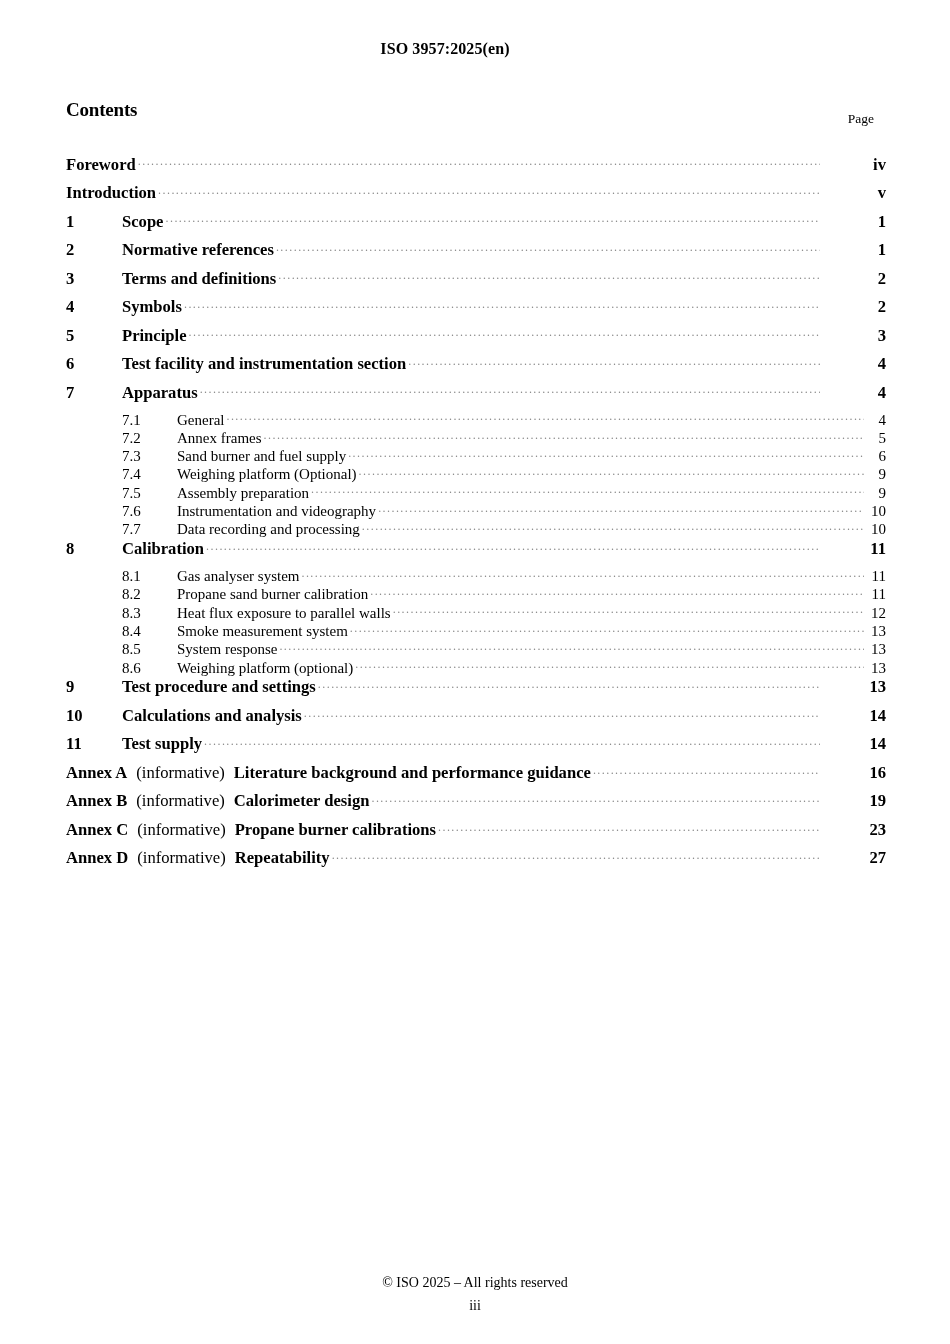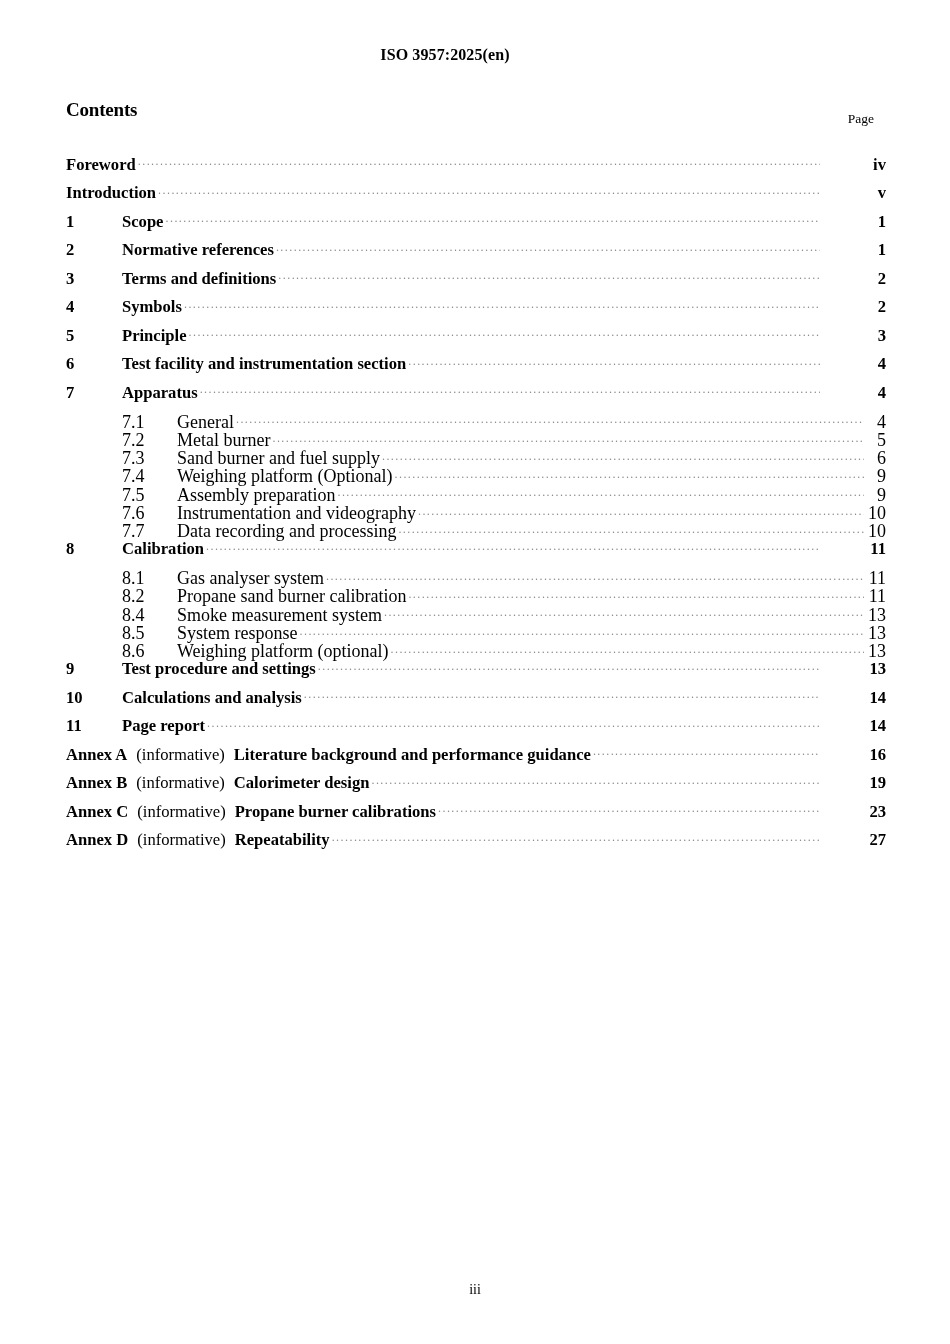--- a/index.html
+++ b/index.html
@@ -19,21 +19,21 @@
   .page {
     position: absolute;
     left: 0; top: 0;
     width: 950px;
     height: 1344px;
   }
 
   
   .running-header {
     position: absolute;
-    top: 46px;
+    top: 40px;
     left: 0;
     width: 890px;
     text-align: center;
     font-family: "Liberation Serif", serif;
     font-weight: bold;
     font-size: 16px;
     letter-spacing: 0.1px;
   }
 
   
@@ -86,21 +86,21 @@
   }
   
   .lvl1 {
     height: 28.5px;
     font-size: 16.6px;
     font-weight: bold;
   }
   
   .lvl2 {
     height: 18.3px;
-    font-size: 18px;
+    font-size: 15px;
     font-weight: normal;
   }
   
   .lvlA {
     height: 28.5px;
     font-size: 16.6px;
     font-weight: bold;
     font-family: Liberation Serif, serif;
   }
 
@@ -237,21 +237,21 @@
         <span class="pg">4</span>
       </div>
       <div class="toc-row lvl2">
         <span class="num">7.1</span>
         <span class="label">General</span>
         <span class="leader"></span>
         <span class="pg">4</span>
       </div>
       <div class="toc-row lvl2">
         <span class="num">7.2</span>
-        <span class="label">Metal burner</span>
+        <span class="label">Annex frames</span>
         <span class="leader"></span>
         <span class="pg">5</span>
       </div>
       <div class="toc-row lvl2">
         <span class="num">7.3</span>
         <span class="label">Sand burner and fuel supply</span>
         <span class="leader"></span>
         <span class="pg">6</span>
       </div>
       <div class="toc-row lvl2">
@@ -290,20 +290,26 @@
         <span class="leader"></span>
         <span class="pg">11</span>
       </div>
       <div class="toc-row lvl2">
         <span class="num">8.2</span>
         <span class="label">Propane sand burner calibration</span>
         <span class="leader"></span>
         <span class="pg">11</span>
       </div>
       <div class="toc-row lvl2">
+        <span class="num">8.3</span>
+        <span class="label">Heat flux exposure to parallel walls</span>
+        <span class="leader"></span>
+        <span class="pg">12</span>
+      </div>
+      <div class="toc-row lvl2">
         <span class="num">8.4</span>
         <span class="label">Smoke measurement system</span>
         <span class="leader"></span>
         <span class="pg">13</span>
       </div>
       <div class="toc-row lvl2">
         <span class="num">8.5</span>
         <span class="label">System response</span>
         <span class="leader"></span>
         <span class="pg">13</span>
@@ -321,21 +327,21 @@
         <span class="pg">13</span>
       </div>
       <div class="toc-row lvl1">
         <span class="num">10</span>
         <span class="label">Calculations and analysis</span>
         <span class="leader"></span>
         <span class="pg">14</span>
       </div>
       <div class="toc-row lvl1">
         <span class="num">11</span>
-        <span class="label">Page report</span>
+        <span class="label">Test supply</span>
         <span class="leader"></span>
         <span class="pg">14</span>
       </div>
       <div class="toc-row lvlA">
         <span class="label annex-tag">Annex A</span>
         <span class="annex-gap"></span>
         <span class="label annex-kind">(informative)</span>
         <span class="annex-gap"></span>
         <span class="label annex-title">Literature background and performance guidance</span>
         <span class="leader"></span>
@@ -364,16 +370,17 @@
         <span class="annex-gap"></span>
         <span class="label annex-kind">(informative)</span>
         <span class="annex-gap"></span>
         <span class="label annex-title">Repeatability</span>
         <span class="leader"></span>
         <span class="pg">27</span>
       </div>
     </div>
 
   <div class="footer">
+    <div class="copyright">© ISO 2025 – All rights reserved</div>
     <div class="folio">iii</div>
   </div>
 
 </div>
 
 </body></html>

